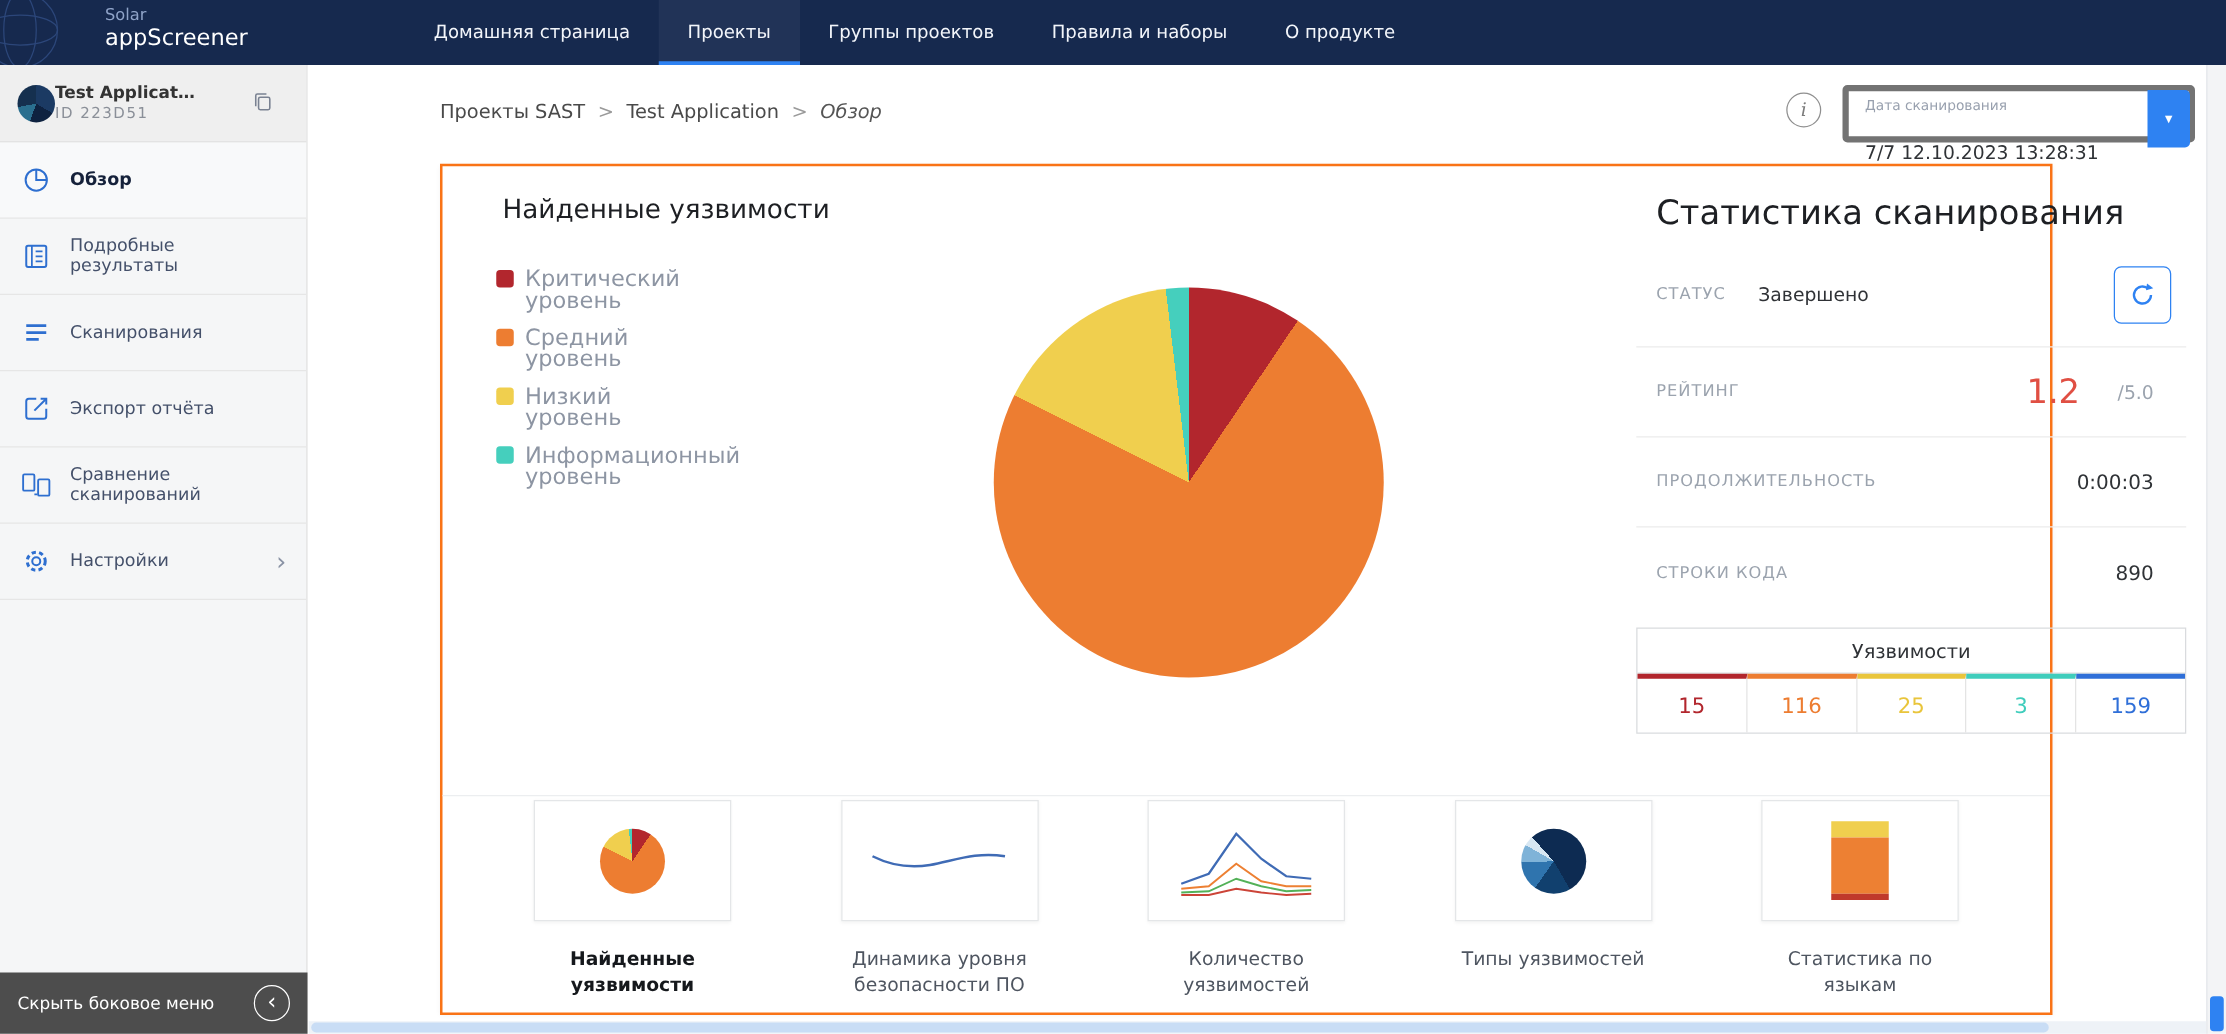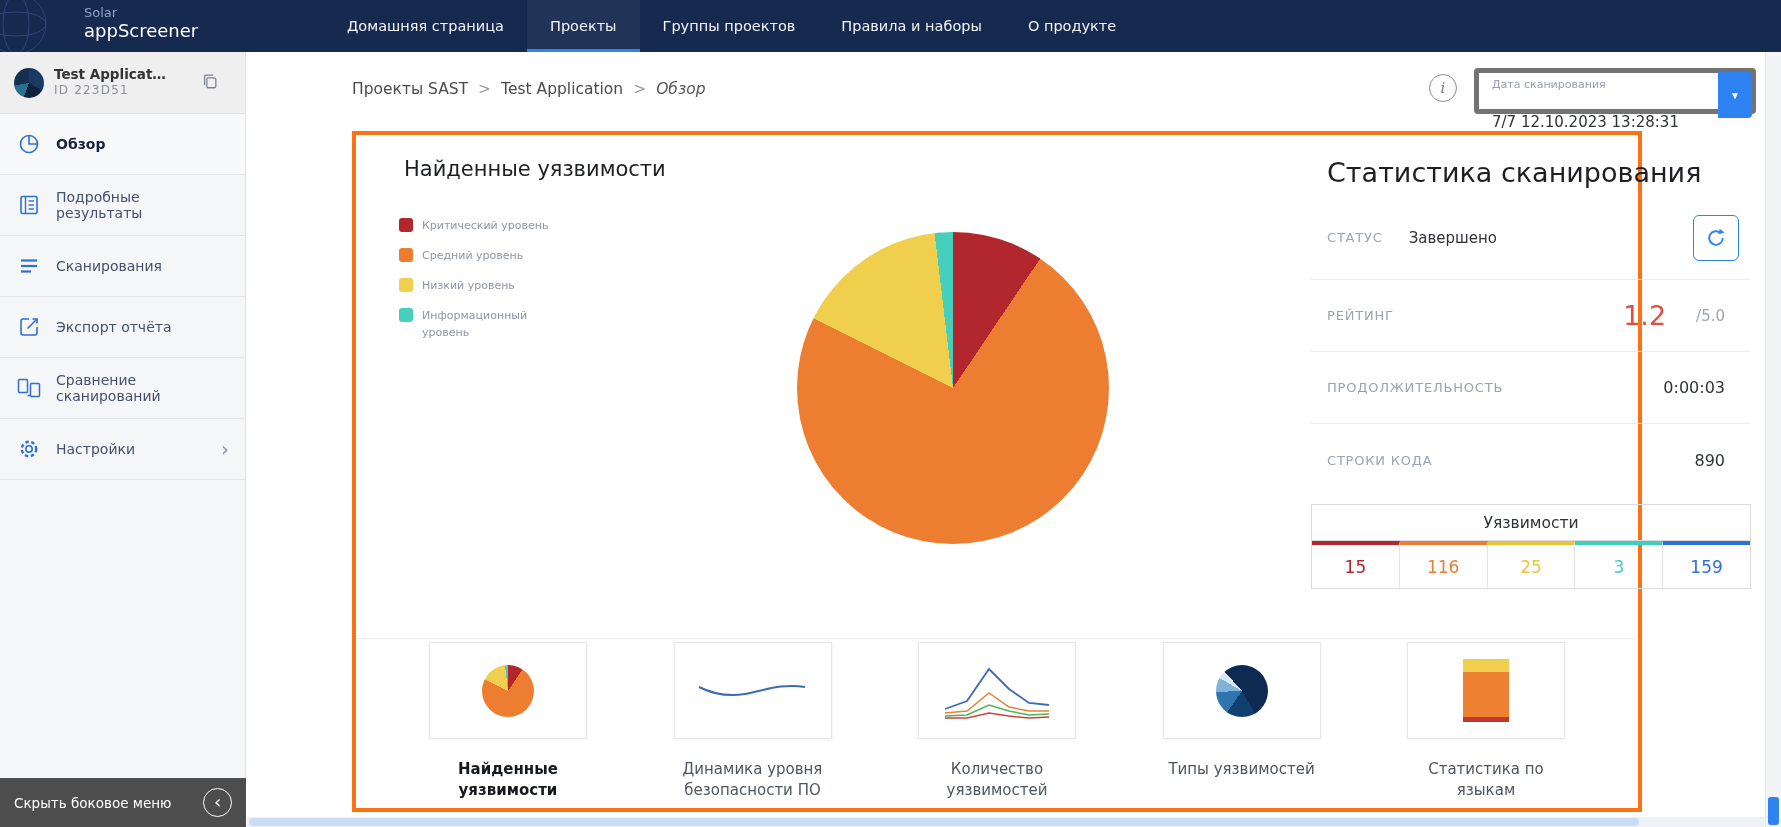--- a/index.html
+++ b/index.html
@@ -13,21 +13,21 @@
   .logo-text { position:absolute; left:84px; top:6px; line-height:1.15; }
   .logo-top { font-size:13px; color:#8fa3c8; }
   .logo-bottom { font-size:18px; color:#ffffff; }
   .nav-items { display:flex; align-items:stretch; margin-left:78px; }
   .nav-item { display:flex; align-items:center; padding:0 23px; color:#f2f5fa; font-size:14.5px; cursor:pointer; position:relative; white-space:nowrap; }
   .nav-item.active { background:rgba(255,255,255,0.05); }
   .nav-item.active::after { content:""; position:absolute; left:0; bottom:0; width:100%; height:3px; background:#2e82f2; }
 
   
   .sidebar { position:absolute; top:52px; left:0; width:246px; height:775px; background:#f5f6f7; border-right:1px solid #e2e2e2; }
-  .project-row { height:62px; background:#efefef; border-bottom:1px solid #e0e0e0; display:flex; align-items:center; padding:0 14px; gap:10px; position:relative; }
+  .project-row { height:62px; background:#efefef; border-bottom:1px solid #e0e0e0; display:flex; align-items:center; padding:0 14px; position:relative; }
   .avatar { width:30px; height:30px; border-radius:50%; flex:0 0 auto;
             background:conic-gradient(#1b3a63 0 120deg,#0e2240 120deg 200deg,#2a6f8f 200deg 260deg,#15304f 260deg 360deg); }
   .project-meta { line-height:1.3; }
   .project-name { font-size:13.5px; font-weight:bold; color:#333; }
   .project-id { font-size:12px; color:#8a8f98; letter-spacing:1.2px; }
   .copy-btn { position:absolute; right:26px; top:20px; background:none; border:none; cursor:pointer; }
   .menu-item { height:61px; border-bottom:1px solid #e6e6e6; display:flex; align-items:center; gap:14px; padding:0 16px; color:#44506a; font-size:14px; cursor:pointer; position:relative; }
   .menu-item.active { color:#15213a; font-weight:bold; background:#f8f9fa; }
   .menu-icon { width:26px; height:26px; display:flex; align-items:center; justify-content:center; flex:0 0 auto; }
   .menu-chevron { position:absolute; right:16px; color:#8a93a5; font-size:20px; line-height:1; }
@@ -43,25 +43,25 @@
   .crumb-current { font-style:italic; color:#555; }
 
   .info-circle { position:absolute; left:1182px; top:22px; width:28px; height:28px; border:1.6px solid #8f8f8f; border-radius:50%; color:#7c7c7c; display:flex; align-items:center; justify-content:center; font-family:"DejaVu Serif",serif; font-style:italic; font-size:15px; cursor:pointer; }
 
   .date-box { position:absolute; left:1227px; top:16px; width:282px; height:46px; border:5px solid #737373; border-radius:4px; background:#fff; cursor:pointer; }
   .date-label { position:absolute; left:13px; top:5px; font-size:11px; color:#98a0ae; }
   .date-value { position:absolute; left:13px; top:20px; font-size:15px; color:#2f3236;margin-top:20px; }
   .date-btn { position:absolute; right:-1px; top:-1px; width:34px; height:46px; background:#2e82f2; border:none; border-radius:0 4px 4px 0; color:#fff; font-size:10px; cursor:pointer; }
 
   
-  .card { position:absolute; left:105px; top:79px; width:1290px; height:681px; background:#fff; border:4px solid #f97316; box-shadow:0 1px 4px rgba(0,0,0,0.05); }
+  .card { position:absolute; left:105px; top:79px; width:1290px; height:681px; background:#fff; border:2px solid #f97316; box-shadow:0 1px 4px rgba(0,0,0,0.05); }
   .chart-title { position:absolute; left:48px; top:22px; font-size:21px; color:#1d1f23; font-weight:500; }
 
   .legend { position:absolute; left:43px; top:82px; display:flex; flex-direction:column; gap:13px; width:160px; }
-  .legend-item { display:flex; gap:9px; font-size:11px; color:#8d95a3; line-height:17px; }
+  .legend-item { display:flex; gap:9px; font-size:18px; color:#8d95a3; line-height:17px; }
   .legend-swatch { width:14px; height:14px; border-radius:3px; flex:0 0 auto; margin-top:1px; }
 
   .pie { position:absolute; left:441px; top:97px; width:312px; height:312px; border-radius:50%; }
 
   
   .stats { position:absolute; left:955px; top:0; width:440px; }
   .stats-title { padding:22px 0 8px 16px; font-size:27px; color:#1d1f23; font-weight:500; }
   .stat-row { display:flex; align-items:center; padding:0 26px 0 16px; border-bottom:1px solid #ececec; }
   .row-status { height:84px; padding-right:12px; }
   .row-mid { height:72px;gap:28px; }

